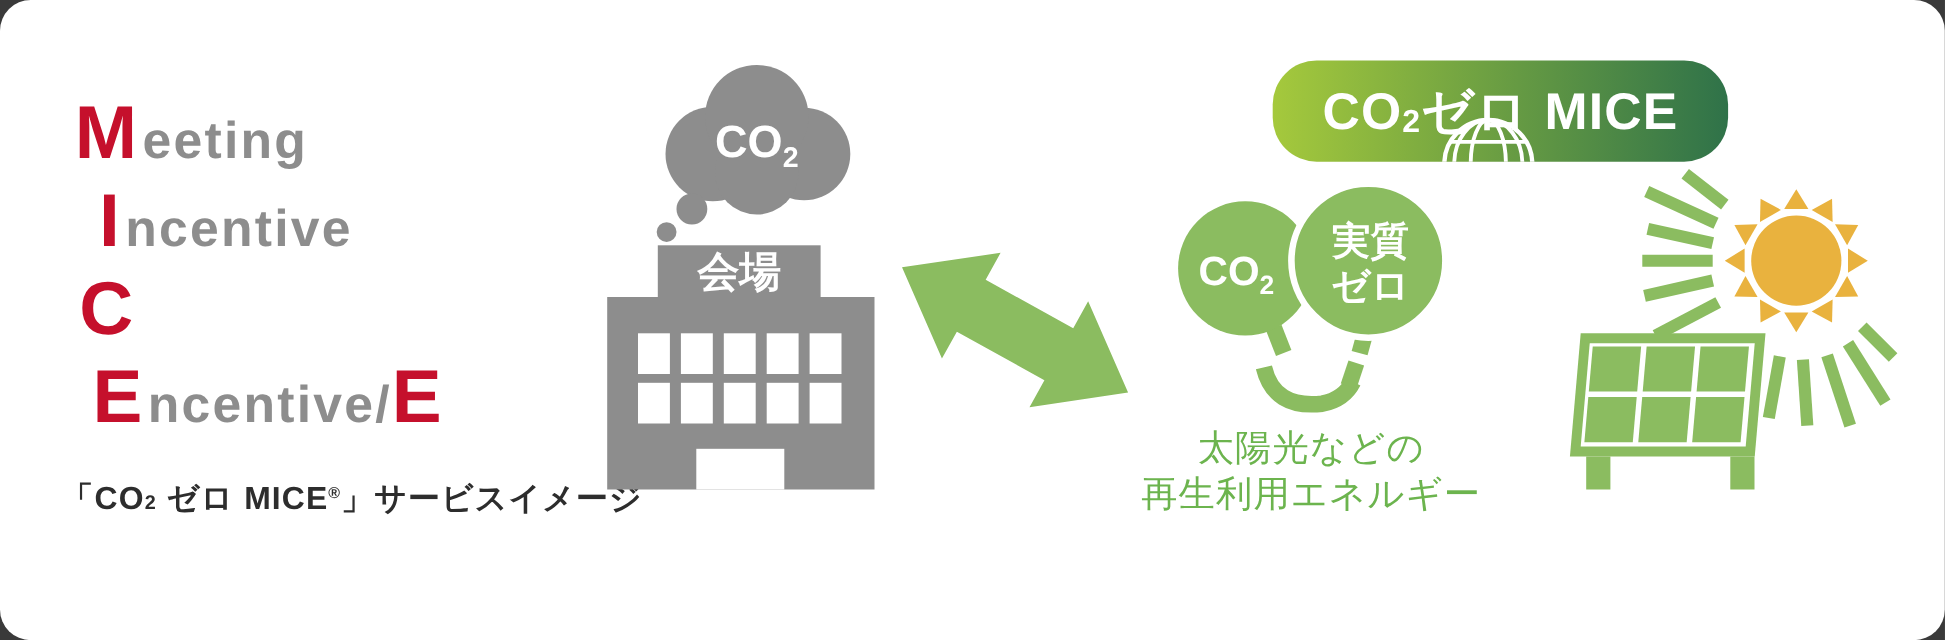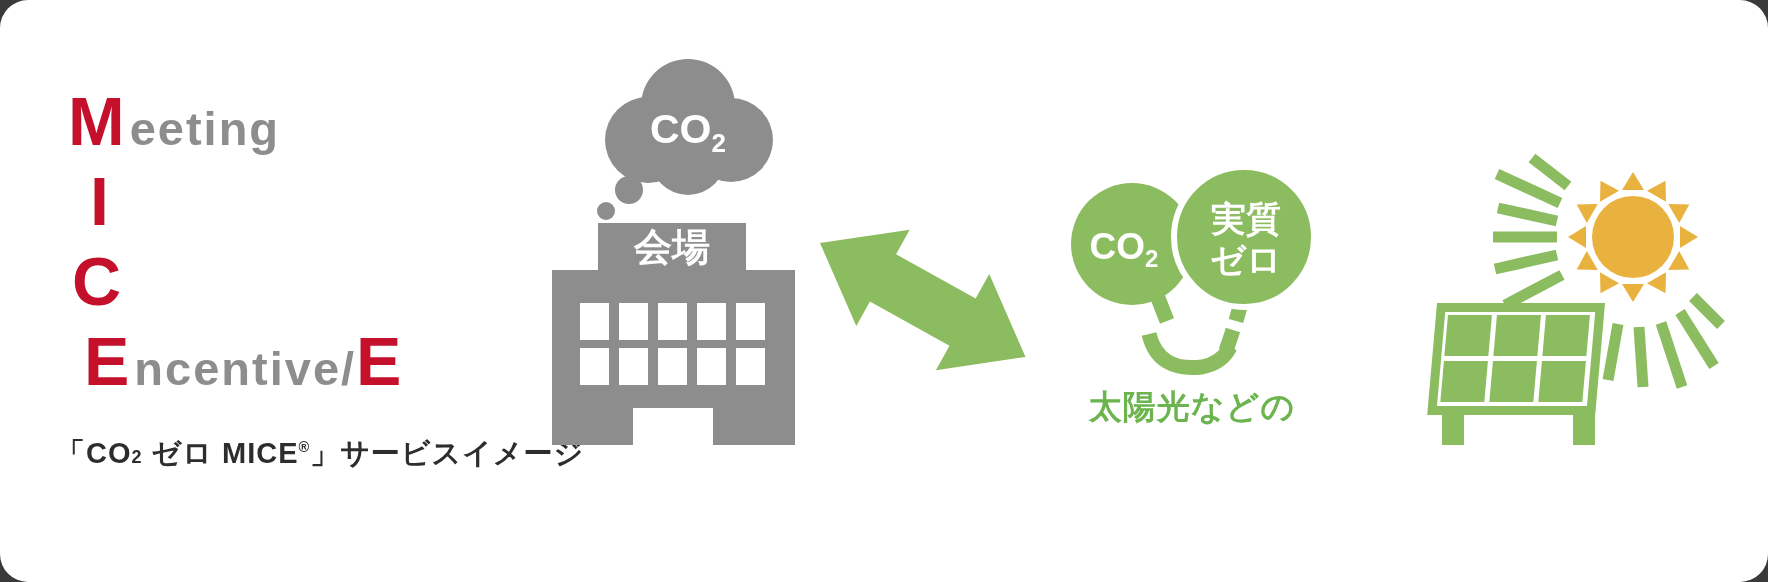--- a/index.html
+++ b/index.html
@@ -49,30 +49,30 @@
   .badge{position:absolute;left:1157px;top:55px;width:414px;height:92px;border-radius:40px;
     background:linear-gradient(90deg,var(--badge-gradient-start),var(--badge-gradient-end));
     display:flex;align-items:center;justify-content:center;overflow:hidden;}
   .globe{position:absolute;left:146px;top:44px;width:100px;height:100px;z-index:0;}
   .badge-text{position:relative;z-index:1;color:#fff;font-size:47px;font-weight:700;letter-spacing:1px;white-space:pre;}
   .badge-sub{font-size:0.62em;position:relative;top:0.12em;}
   .badge-mice{margin-left:14px;}
 
   
   .renewable{position:absolute;left:1020px;top:386px;width:344px;text-align:center;
-    color:var(--text-green);font-size:33px;font-weight:700;line-height:42px;letter-spacing:1px;}
+    color:var(--text-green);font-size:33px;font-weight:400;line-height:42px;letter-spacing:1px;}
 </style>
 </head>
 <body>
 
 <div class="card">
 
   <div class="mice-list">
       <div class="mice-line"><span class="mice-accent">M</span><span class="mice-rest">eeting</span></div>
-      <div class="mice-line"><span class="mice-accent">I</span></div>
+      <div class="mice-line"><span class="mice-accent">I</span><span class="mice-rest">ncentive</span></div>
       <div class="mice-line"><span class="mice-accent">C</span></div>
       <div class="mice-line"><span class="mice-accent">E</span><span class="mice-rest">ncentive/</span><span class="mice-accent">E</span></div>
     </div>
 
   <div class="caption">
     <span>「CO</span><span class="cap-sub">2</span><span> ゼロ MICE</span><span class="cap-reg">®</span><span>」サービスイメージ</span>
   </div>
 
   <svg class="venue-svg" viewBox="520 48 300 404">
     <g>
@@ -101,35 +101,47 @@
       <rect class="w-fill" x="633" y="408" width="80" height="37"></rect>
     </g>
   </svg>
 
   <svg class="arrow-svg" viewBox="800 205 245 170">
     <g transform="translate(820 243) rotate(29)">
       <polygon class="g-fill" points="0,0 72,-55 72,-27 163,-27 163,-55 235,0 163,55 163,27 72,27 72,55"></polygon>
     </g>
   </svg>
 
+  <div class="badge">
+    <svg class="globe" viewBox="0 0 100 100">
+      <circle cx="50" cy="50" r="40" stroke="#fff" stroke-width="4" fill="none"></circle>
+      <ellipse cx="50" cy="50" rx="16" ry="40" stroke="#fff" stroke-width="3.5" fill="none"></ellipse>
+      <ellipse cx="50" cy="50" rx="31" ry="40" stroke="#fff" stroke-width="3.5" fill="none"></ellipse>
+      <line x1="16" y1="30" x2="84" y2="30" stroke="#fff" stroke-width="3.5"></line>
+      <line x1="10" y1="50" x2="90" y2="50" stroke="#fff" stroke-width="3.5"></line>
+      <line x1="16" y1="70" x2="84" y2="70" stroke="#fff" stroke-width="3.5"></line>
+    </svg>
+    <div class="badge-text"><span>CO</span><span class="badge-sub">2</span><span>ゼロ</span><span class="badge-mice">MICE</span></div>
+  </div>
 
   <svg class="balloons-svg" viewBox="1055 158 285 225">
     <path class="g-stroke" stroke-width="15" d="M 1158 298 L 1167 321"></path>
     <path class="g-stroke" stroke-width="15" d="M 1149 334 Q 1158 372 1202 367 Q 1222 363 1230 347"></path>
     <path class="g-stroke" stroke-width="15" d="M 1241 303 L 1236 321"></path>
     <path class="g-stroke" stroke-width="15" d="M 1233 330 L 1226 351"></path>
     <circle class="g-fill" cx="1132" cy="244" r="61"></circle>
     <circle class="g-fill" cx="1244" cy="237" r="70" stroke="#ffffff" stroke-width="6"></circle>
     <text class="svg-label" x="1124" y="259" text-anchor="middle" font-size="37"><tspan>CO</tspan><tspan font-size="24" dy="8">2</tspan></text>
     <text class="svg-label" x="1246" y="231" text-anchor="middle" font-size="35">実質</text>
     <text class="svg-label" x="1246" y="272" text-anchor="middle" font-size="35">ゼロ</text>
   </svg>
 
   <div class="renewable">
     <div>太陽光などの</div>
+    <div>再生利用エネルギー</div>
   </div>
 
   <svg class="solar-svg" viewBox="1400 140 368 322">
     <g stroke-width="11" class="g-stroke" stroke-linecap="butt">
       <line x1="1560" y1="203" x2="1497" y2="174"></line>
       <line x1="1557" y1="221" x2="1498" y2="208"></line>
       <line x1="1557" y1="237" x2="1493" y2="237"></line>
       <line x1="1557" y1="255" x2="1495" y2="269"></line>
       <line x1="1562" y1="275" x2="1505" y2="305"></line>
       <line x1="1568" y1="186" x2="1532" y2="158"></line>

